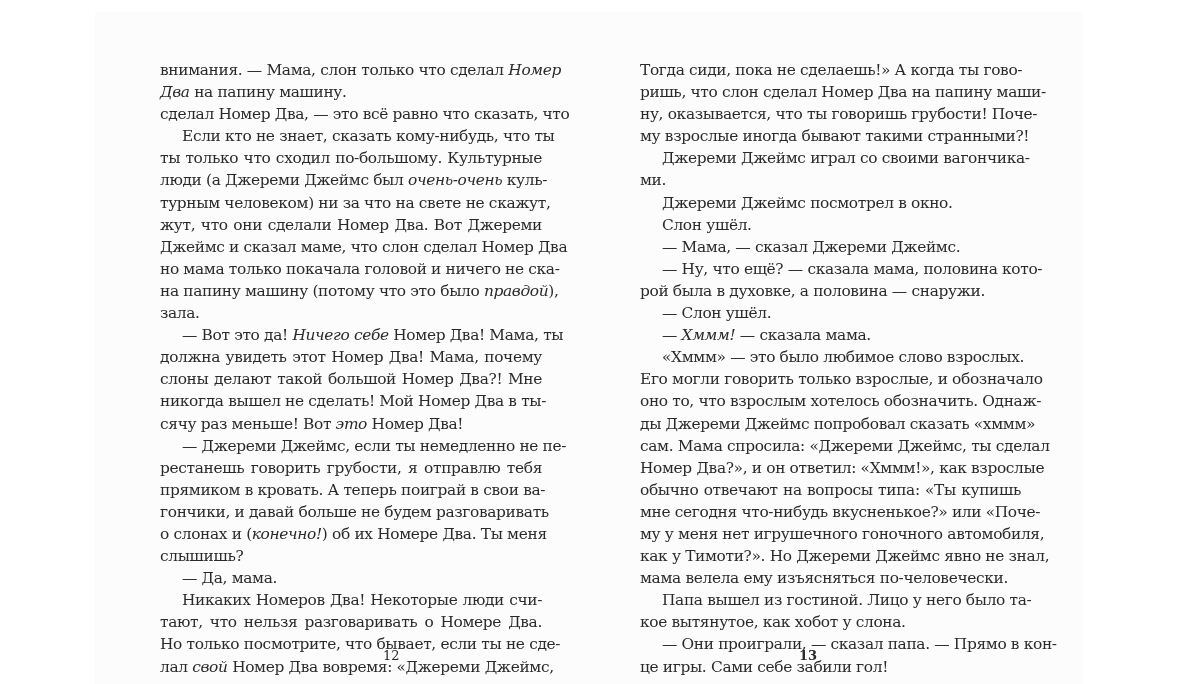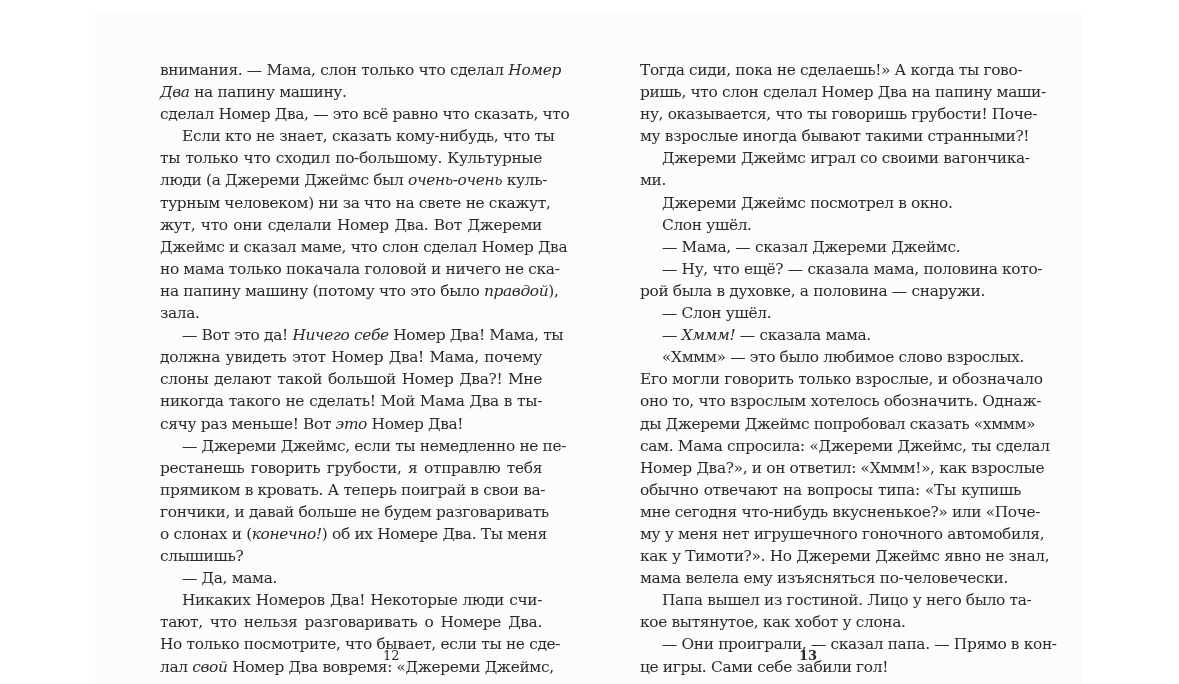--- a/index.html
+++ b/index.html
@@ -45,21 +45,21 @@
     <span class="line"><span>люди (а Джереми Джеймс был </span><i>очень-очень</i><span> куль-</span></span>
     <span class="line"><span>турным человеком) ни за что на свете не скажут,</span></span>
     <span class="line"><span>жут, что они сделали Номер Два. Вот Джереми</span></span>
     <span class="line"><span>Джеймс и сказал маме, что слон сделал Номер Два</span></span>
     <span class="line"><span>но мама только покачала головой и ничего не ска-</span></span>
     <span class="line"><span>на папину машину (потому что это было </span><i>правдой</i><span>),</span></span>
     <span class="line last"><span>зала.</span></span>
     <span class="line indent"><span>— Вот это да! </span><i>Ничего себе</i><span> Номер Два! Мама, ты</span></span>
     <span class="line"><span>должна увидеть этот Номер Два! Мама, почему</span></span>
     <span class="line"><span>слоны делают такой большой Номер Два?! Мне</span></span>
-    <span class="line"><span>никогда такого не сделать! Мой Мама Два в ты-</span></span>
+    <span class="line"><span>никогда вышел не сделать! Мой Номер Два в ты-</span></span>
     <span class="line last"><span>сячу раз меньше! Вот </span><i>это</i><span> Номер Два!</span></span>
     <span class="line indent"><span>— Джереми Джеймс, если ты немедленно не пе-</span></span>
     <span class="line"><span>рестанешь говорить грубости, я отправлю тебя</span></span>
     <span class="line"><span>прямиком в кровать. А теперь поиграй в свои ва-</span></span>
     <span class="line"><span>гончики, и давай больше не будем разговаривать</span></span>
     <span class="line"><span>о слонах и (</span><i>конечно!</i><span>) об их Номере Два. Ты меня</span></span>
     <span class="line last"><span>слышишь?</span></span>
     <span class="line indent last"><span>— Да, мама.</span></span>
     <span class="line indent"><span>Никаких Номеров Два! Некоторые люди счи-</span></span>
     <span class="line"><span>тают, что нельзя разговаривать о Номере Два.</span></span>

